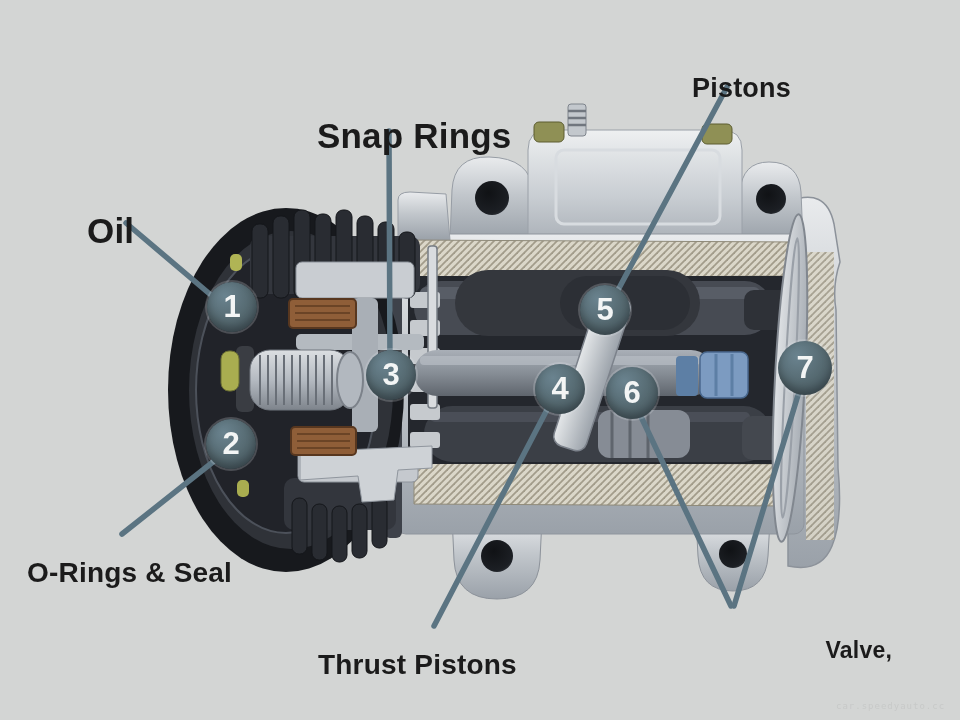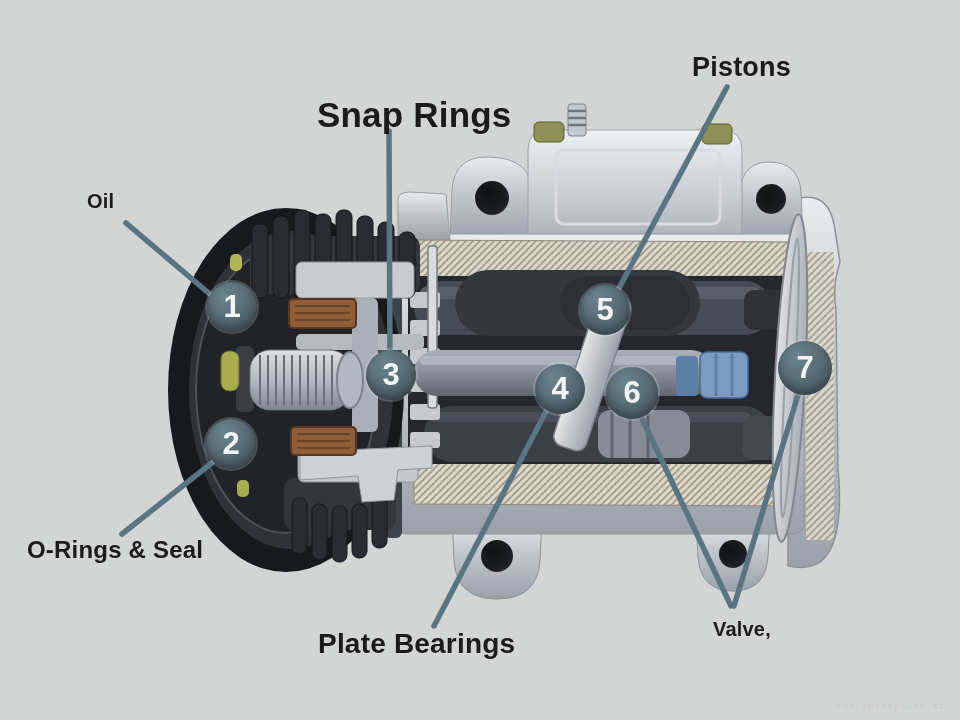--- a/index.html
+++ b/index.html
@@ -5,27 +5,28 @@
   html,body{margin:0;padding:0;}
   .stage{
     position:relative;width:960px;height:720px;overflow:hidden;
     background:#d3d5d4;
     font-family:"Liberation Sans",sans-serif;
   }
   .stage svg{position:absolute;left:0;top:0;}
   .lbl{
     position:absolute;font-weight:700;color:#1b1b1b;white-space:nowrap;
     letter-spacing:0.2px;
-  }
-  .lbl-oil{left:87px;top:190px;font-size:20px;}
+    margin-top:21px;
+  }
+  .lbl-oil{left:87px;top:190px;font-size:35px;}
   .lbl-snap{left:317px;top:95px;font-size:35px;}
   .lbl-pistons{left:692px;top:52px;font-size:27px;}
-  .lbl-orings{left:27px;top:536px;font-size:24px;}
+  .lbl-orings{left:27px;top:536px;font-size:28px;}
   .lbl-thrust{left:318px;top:628px;font-size:28px;}
-  .lbl-valve{left:592px;top:613px;width:300px;text-align:center;font-size:20px;line-height:33px;}
+  .lbl-valve{left:592px;top:613px;width:300px;text-align:right;font-size:23px;line-height:33px;}
   .badge{
     position:absolute;width:50px;height:50px;border-radius:50%;
     background:radial-gradient(circle at 36% 28%, #6a838f 0%, #54686f 55%, #43535c 100%);
     color:#f3f5f5;font-weight:700;font-size:31px;
     display:flex;align-items:center;justify-content:center;
     box-shadow:0 0 0 2px rgba(228,234,237,0.22), inset 0 -5px 9px rgba(0,0,0,0.28);
   }
   .badge-1{left:207px;top:282px;}
   .badge-2{left:206px;top:419px;}
   .badge-3{left:366px;top:350px;}
@@ -241,19 +242,19 @@
   <div class="badge badge-3">3</div>
   <div class="badge badge-4">4</div>
   <div class="badge badge-5">5</div>
   <div class="badge badge-6">6</div>
   <div class="badge badge-7">7</div>
 
   <div class="lbl lbl-oil">Oil</div>
   <div class="lbl lbl-snap">Snap Rings</div>
   <div class="lbl lbl-pistons">Pistons</div>
   <div class="lbl lbl-orings">O-Rings &amp; Seal</div>
-  <div class="lbl lbl-thrust">Plate Bearings</div>
+  <div class="lbl lbl-thrust">Thrust Pistons</div>
   <div class="lbl lbl-valve">
     <div>Valve,</div>
   </div>
 
   <div class="watermark">car.speedyauto.cc</div>
 </div>
 
 </body></html>

